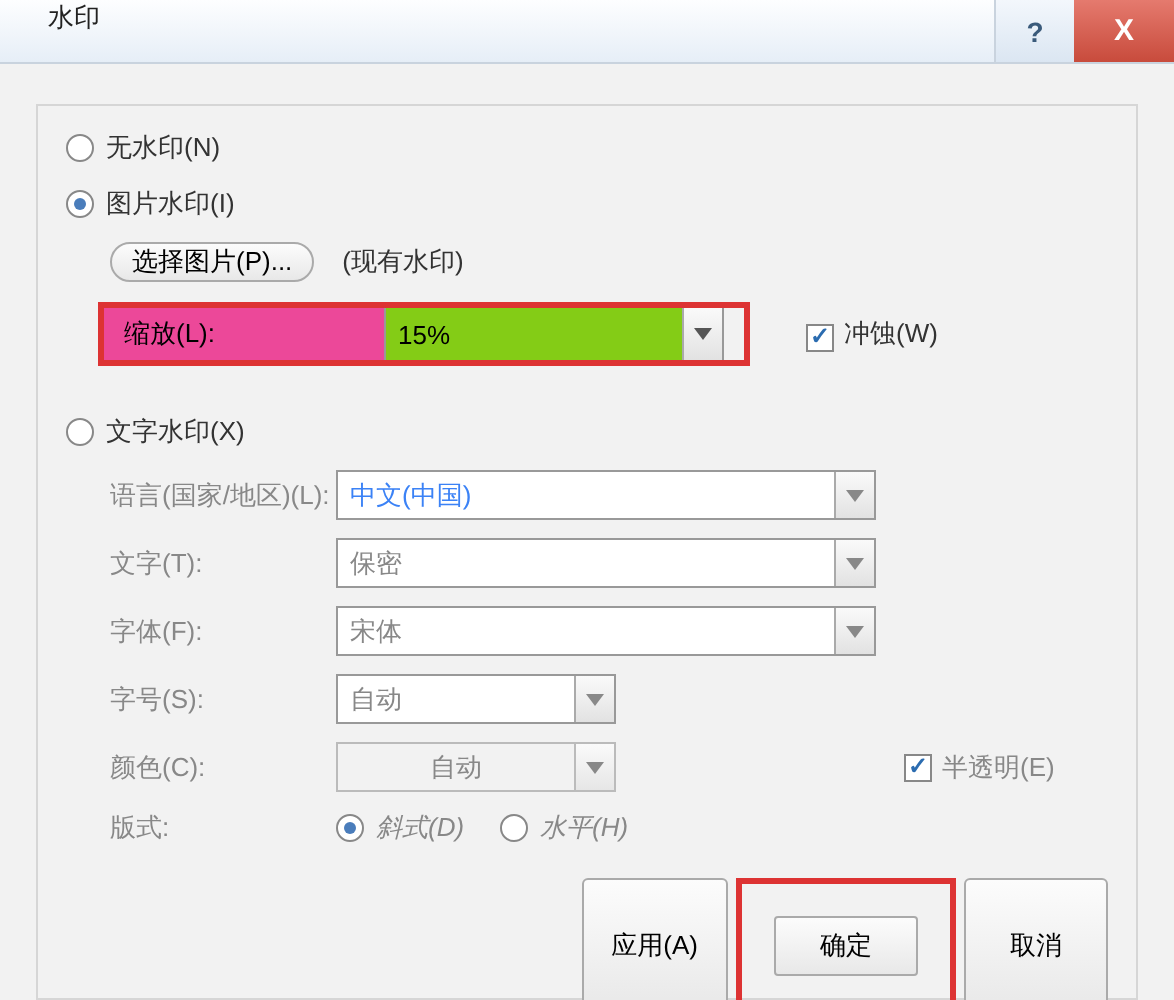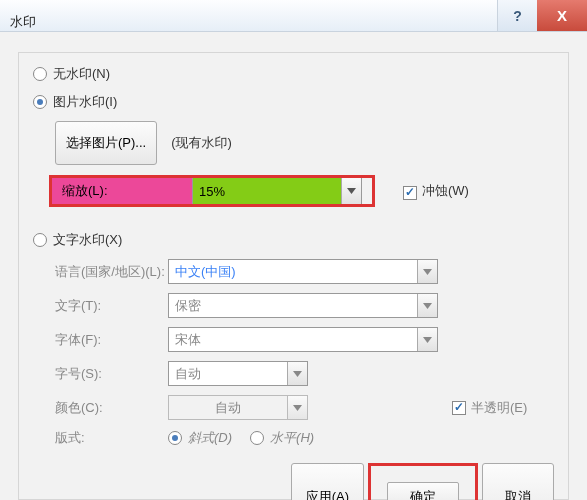--- a/index.html
+++ b/index.html
@@ -14,22 +14,22 @@
 .dialog {
   width: 587px;
   height: 500px;
   background: #fff;
 }
 .titlebar {
   height: 32px;
   background: linear-gradient(#fdfeff, #e6eef7);
   border-bottom: 1px solid #c9d3de;
   display: flex;
-  align-items: flex-end;
-  padding-left: 10px;
+  align-items: flex-start;
+  padding-left: 24px;
 }
 .titlebar .title {
   flex: 1;
   font-size: 13px;
   color: #222;
 }
 .titlebar .tbtns {
   display: flex;
   align-items: stretch;
   height: 100%;
@@ -111,21 +111,21 @@
 }
 .lbl.disabled { color: #888; }
 .btn {
   background: linear-gradient(#fcfcfc, #e8e8e8);
   border: 1px solid #aaa;
   border-radius: 3px;
   padding: 5px 14px;
   font-size: 13px;
   cursor: pointer;
 }
-.btn.small { padding: 12px 10px; }
+.btn.small { padding: 0 10px; border-radius: 13px; }
 .indent { margin-left: 22px; }
 .picrow { display: flex; align-items: center; gap: 14px; margin-bottom: 10px; }
 .highlight-box {
   border: 3px solid #d33;
   display: flex;
   align-items: stretch;
   height: 32px;
 }
 .scale-label {
   width: 140px;

